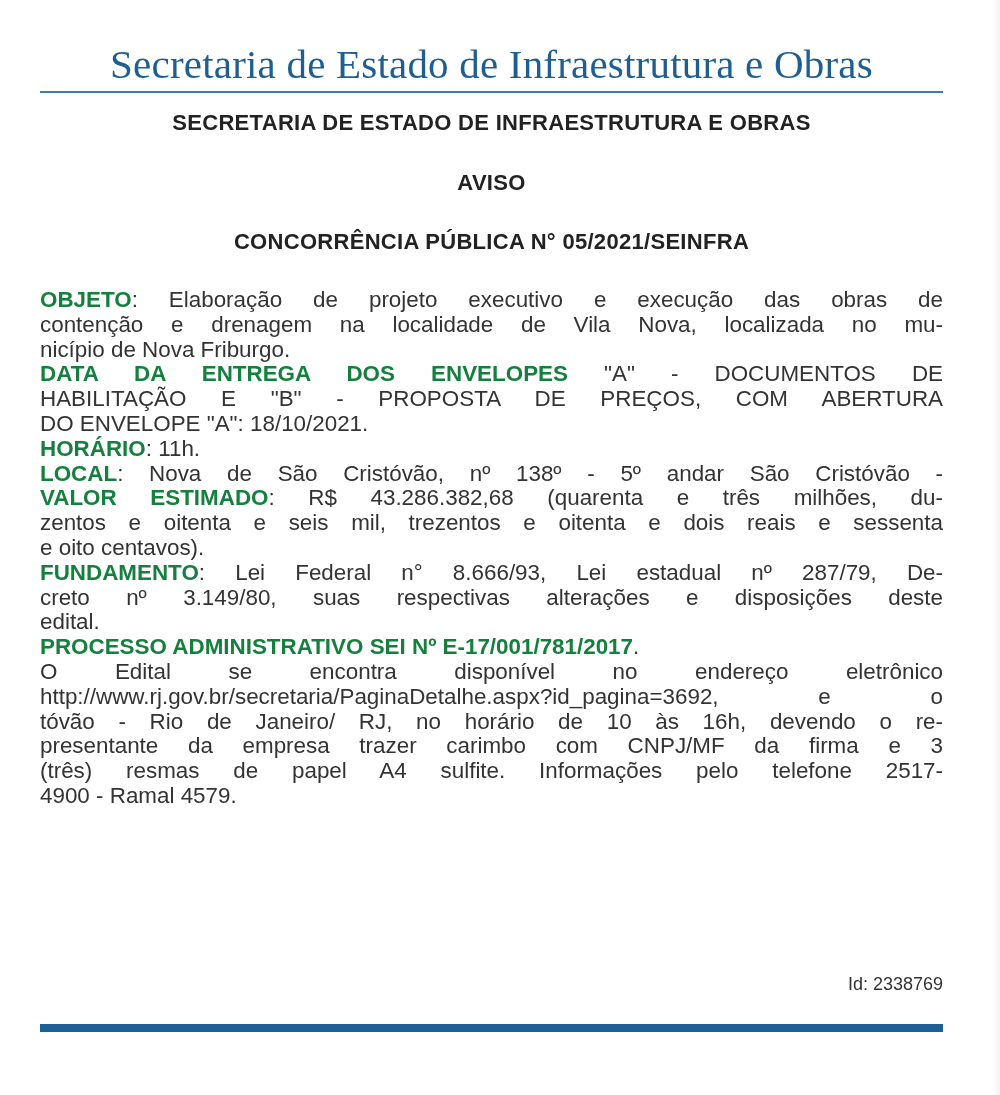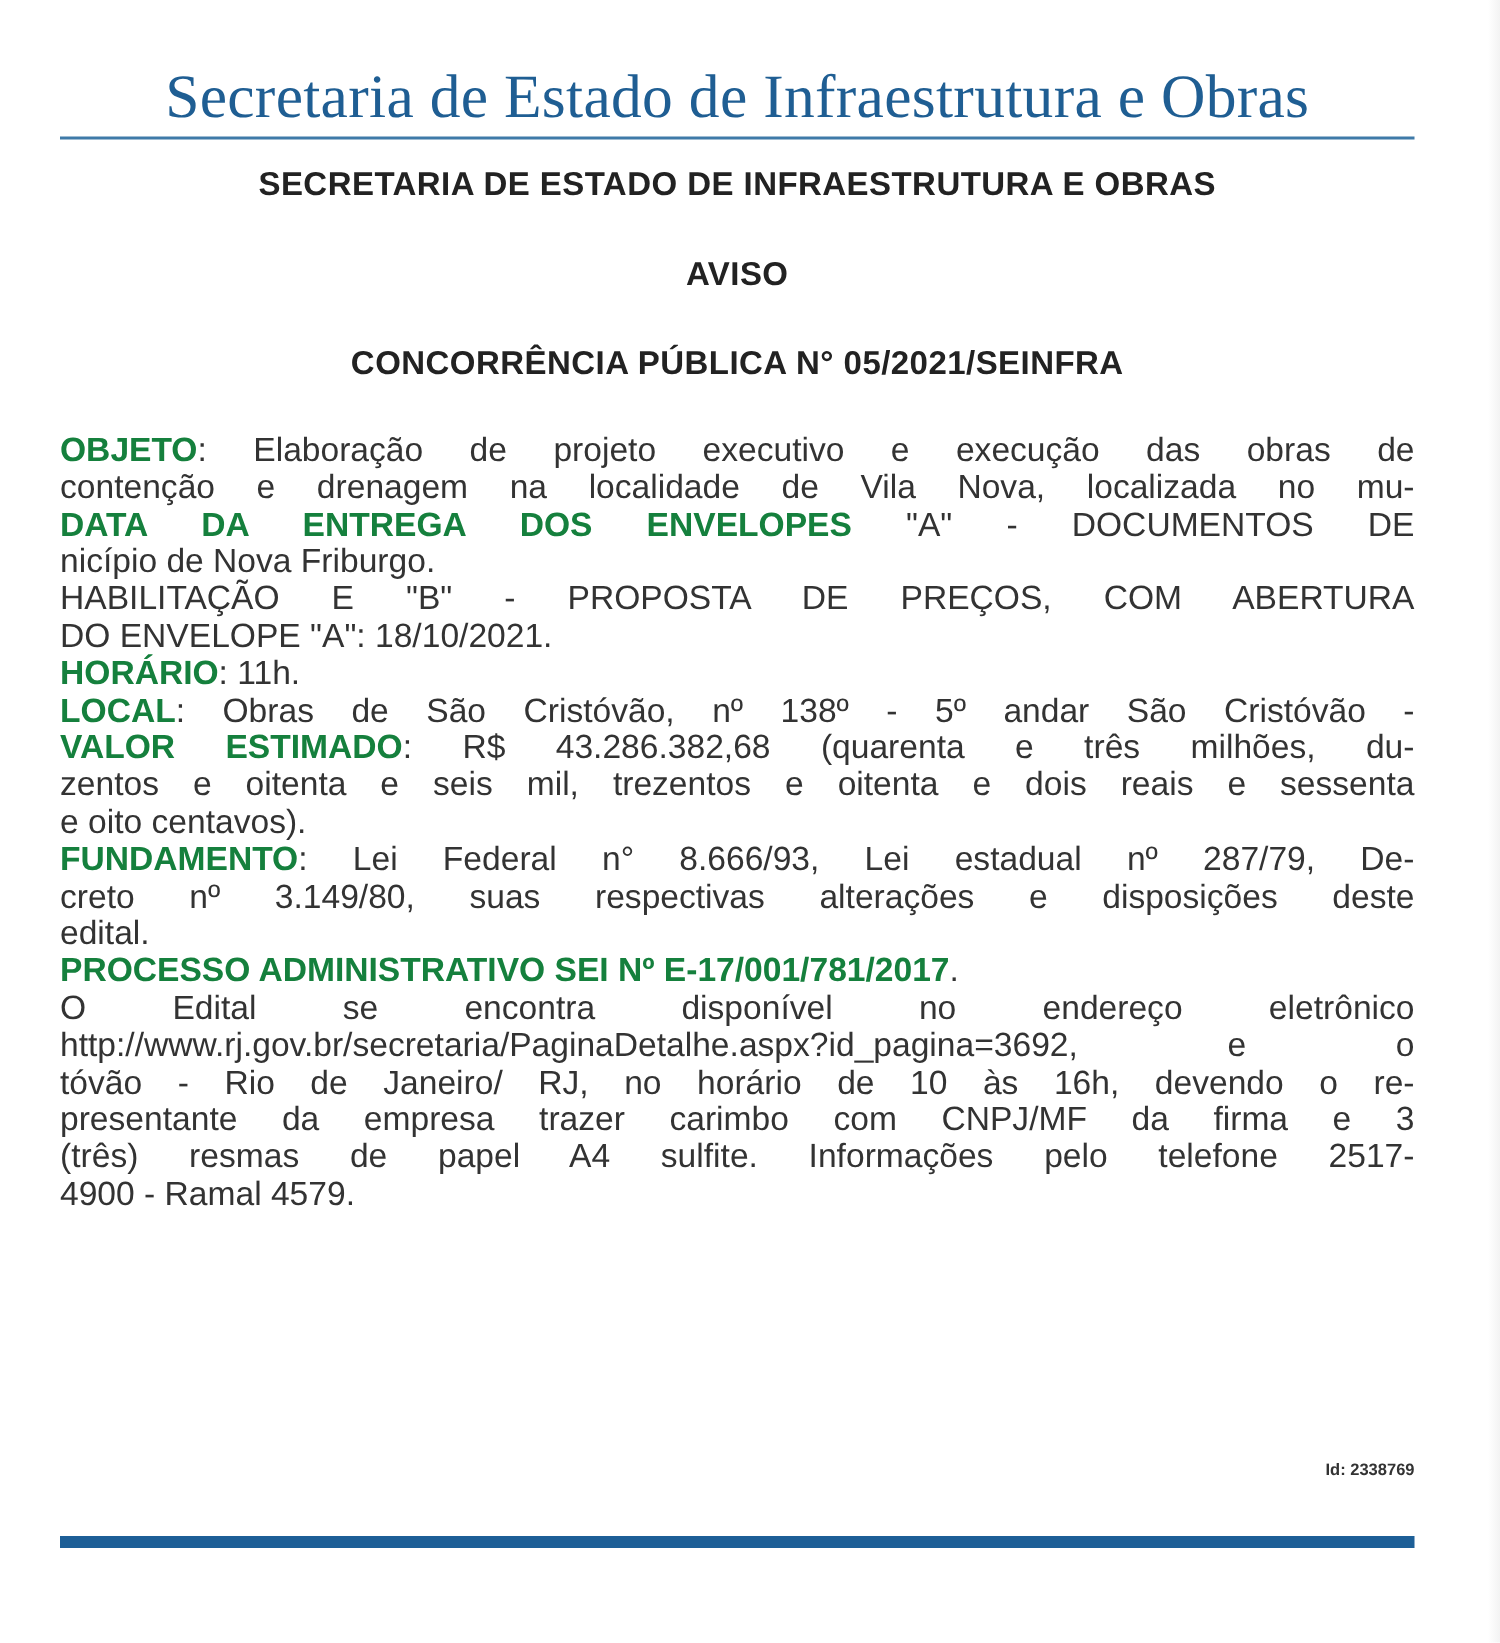--- a/index.html
+++ b/index.html
@@ -30,21 +30,21 @@
     .h2 { top: 170px; }
     .h3 { top: 229px; text-align: center; }
     .body-text {
       position: absolute; left: 40px; top: 288px; width: 903px;
       font-size: 22.4px; line-height: 24.8px; text-align: justify; color: #333;
     }
     .lbl { font-weight: bold; color: #15803d; }
     .line { display: block; text-align: justify; text-align-last: justify; white-space: nowrap; }
     .line.last { text-align-last: left; }
     .id-line {
-      position: absolute; right: 57px; top: 974px; font-weight: bold; font-size: 11px; color: #333; text-align: right;
+      position: absolute; right: 57px; top: 974px; font-weight: normal; font-size: 18px; color: #333; text-align: right;
     }
     .footer-rule {
       position: absolute; left: 40px; top: 1024px; width: 903px; height: 8px; background: #1d5f97;
     }
   </style>
 </head>
 <body>
 
 <div class="right-edge"></div>
 
@@ -54,29 +54,29 @@
 </div>
 
 <div class="heading h1">SECRETARIA DE ESTADO DE INFRAESTRUTURA E OBRAS</div>
 <div class="heading h2">AVISO</div>
 <div class="heading h3">CONCORRÊNCIA PÚBLICA N° 05/2021/SEINFRA</div>
 
 <div class="body-text">
 
   <span class="line"><span class="lbl">OBJETO</span><span>: Elaboração de projeto executivo e execução das obras de</span></span>
   <span class="line">contenção e drenagem na localidade de Vila Nova, localizada no mu-</span>
+  <span class="line last">nicípio de Nova Friburgo.</span>
+
   <span class="line"><span class="lbl">DATA DA ENTREGA DOS ENVELOPES</span><span> "A" - DOCUMENTOS DE</span></span>
-
-  <span class="line last">nicípio de Nova Friburgo.</span>
   <span class="line">HABILITAÇÃO E "B" - PROPOSTA DE PREÇOS, COM ABERTURA</span>
   <span class="line last">DO ENVELOPE "A": 18/10/2021.</span>
 
   <span class="line last"><span class="lbl">HORÁRIO</span><span>: 11h.</span></span>
 
-  <span class="line"><span class="lbl">LOCAL</span><span>: Obras de São Cristóvão, nº 138º - 5º andar São Cristóvão -</span></span>
+  <span class="line"><span class="lbl">LOCAL</span><span>: Nova de São Cristóvão, nº 138º - 5º andar São Cristóvão -</span></span>
 
   <span class="line"><span class="lbl">VALOR ESTIMADO</span><span>: R$ 43.286.382,68 (quarenta e três milhões, du-</span></span>
   <span class="line">zentos e oitenta e seis mil, trezentos e oitenta e dois reais e sessenta</span>
   <span class="line last">e oito centavos).</span>
 
   <span class="line"><span class="lbl">FUNDAMENTO</span><span>: Lei Federal n° 8.666/93, Lei estadual nº 287/79, De-</span></span>
   <span class="line">creto nº 3.149/80, suas respectivas alterações e disposições deste</span>
   <span class="line last">edital.</span>
 
   <span class="line last"><span class="lbl">PROCESSO ADMINISTRATIVO SEI Nº E-17/001/781/2017</span><span>.</span></span>

